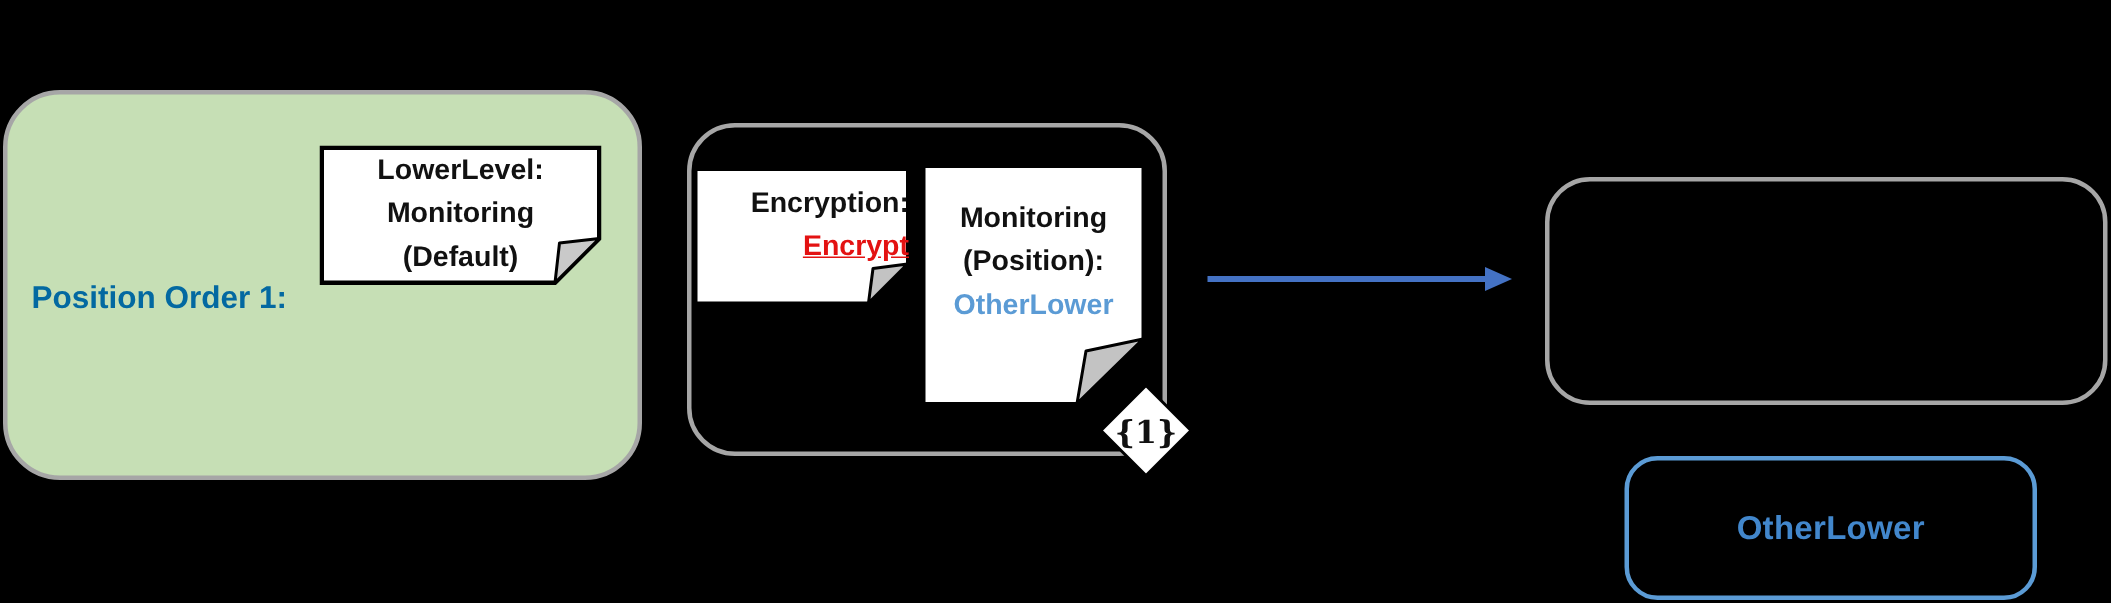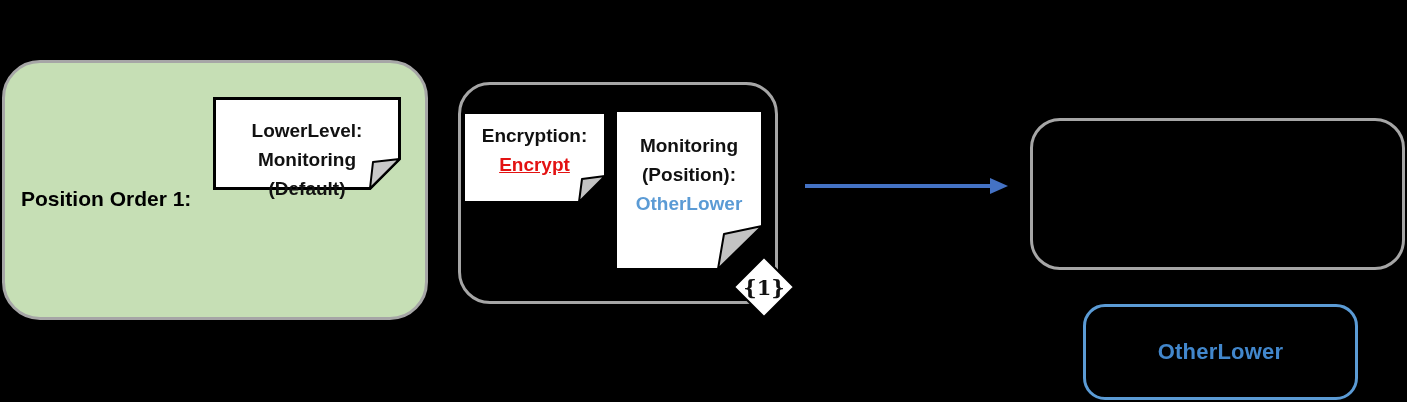--- a/index.html
+++ b/index.html
@@ -38,34 +38,34 @@
     border: 3px solid #5b9bd5;
     border-radius: 22px;
     display: flex; align-items: center; justify-content: center;
   }
   .result-box .result-label {
     color: #4287cc; font-weight: bold; font-size: 22px; letter-spacing: 0.2px;
   }
 
   .position-label {
     left: 16px; top: 122px; width: 195px;
-    color: #000000; font-weight: bold; font-size: 21px; line-height: 28px;
+    color: #0369a1; font-weight: bold; font-size: 21px; line-height: 28px;
   }
 
   
   .note { position: absolute; }
   .note svg { position: absolute; left: 0; top: 0; }
   .note-text {
     position: absolute; left: 0; top: 0; width: 100%;
     text-align: center; font-weight: bold; color: #111;
   }
   .note1 { left: 213px; top: 97px; width: 188px; height: 93px; }
-  .note1 .note-text { padding-top: 19px; font-size: 19px; line-height: 29px; }
+  .note1 .note-text { padding-top: 2px; font-size: 19px; line-height: 29px; }
   .note2 { left: 463px; top: 112px; width: 143px; height: 91px; }
-  .note2 .note-text { padding-top: 9px; font-size: 19px; line-height: 29px; }
+  .note2 .note-text { padding-top: 9px; font-size: 19px; line-height: 29px; text-align: right; }
   .note3 { left: 615px; top: 110px; width: 148px; height: 160px; }
   .note3 .note-text { padding-top: 21px; font-size: 19px; line-height: 29px; }
 
   .red-value { color: #e31212; text-decoration: underline; }
   .blue-value { color: #5b9bd5; }
 
   
   .diamond-badge { left: 733px; top: 256px; width: 62px; height: 62px; }
   .diamond-badge svg { position: absolute; left: 0; top: 0; }
   .diamond-label {

